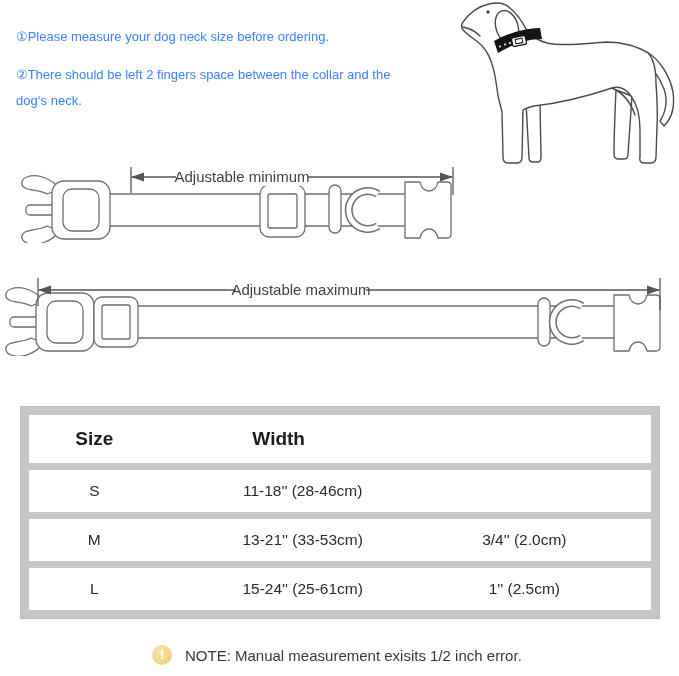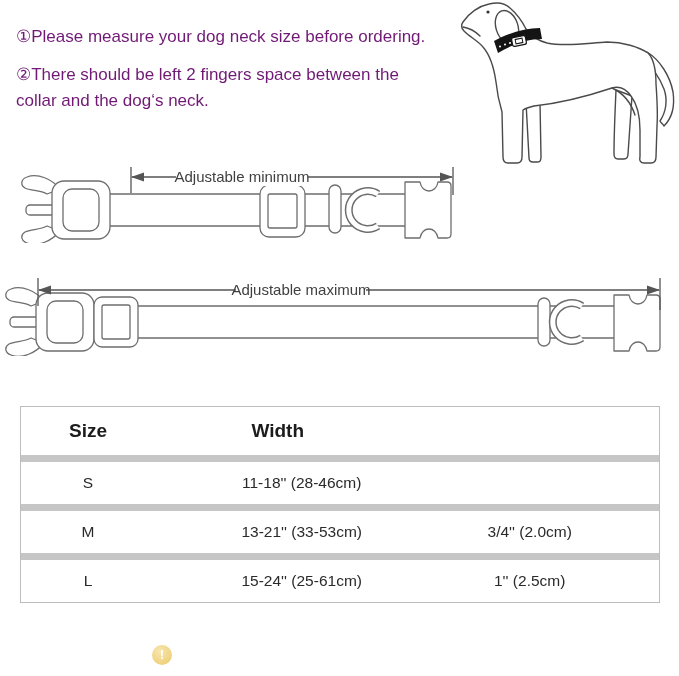--- a/index.html
+++ b/index.html
@@ -3,36 +3,36 @@
 <meta charset="utf-8">
 <style>
   html,body{margin:0;padding:0;}
   body{
     width:679px;height:676px;background:#ffffff;position:relative;overflow:hidden;
     font-family:"Liberation Sans", sans-serif;color:#2e2e2e;
   }
   .abs{position:absolute;}
 
   
-  #intro{left:16px;top:24px;font-size:17px;line-height:26px;color:#701a75;}
+  #intro{left:16px;top:24px;font-size:13px;line-height:26px;color:#3b82f6;}
   #intro .l1{white-space:nowrap;}
   #intro .l2{width:398px;margin-top:12px;}
 
   
   #dog-wrap{left:450px;top:0;}
 
   
   #collar-min{left:16px;top:163px;}
   #collar-max{left:0;top:270px;}
   .diagram-label{font-size:15px;fill:#3f3f3f;}
 
   
   #size-table{
     left:20px;top:406px;width:640px;box-sizing:border-box;
-    background:#c6c6c6;border:1px solid #bdbdbd;padding:0;
+    background:#c6c6c6;border:1px solid #bdbdbd;padding:8px;
     display:flex;flex-direction:column;gap:7px;
   }
   .t-row{
     background:#fff;display:grid;grid-template-columns:21% 46% 33%;
     align-items:center;
   }
   .t-row .cell{text-align:center;}
   .t-row .c3{padding-right:48px;}
   .t-head{height:48px;font-size:19px;font-weight:bold;color:#1c1c1c;}
   .t-body{height:42px;font-size:15.5px;color:#2a2a2a;}
@@ -202,13 +202,14 @@
   </div>
   <div class="t-row t-body">
     <div class="cell c1">L</div>
     <div class="cell c2">15-24'' (25-61cm)</div>
     <div class="cell c3">1'' (2.5cm)</div>
   </div>
 </div>
 
 <div class="abs" id="note">
   <div id="note-icon">!</div>
+  <div id="note-text">NOTE: Manual measurement exisits 1/2 inch error.</div>
 </div>
 
 </body></html>

